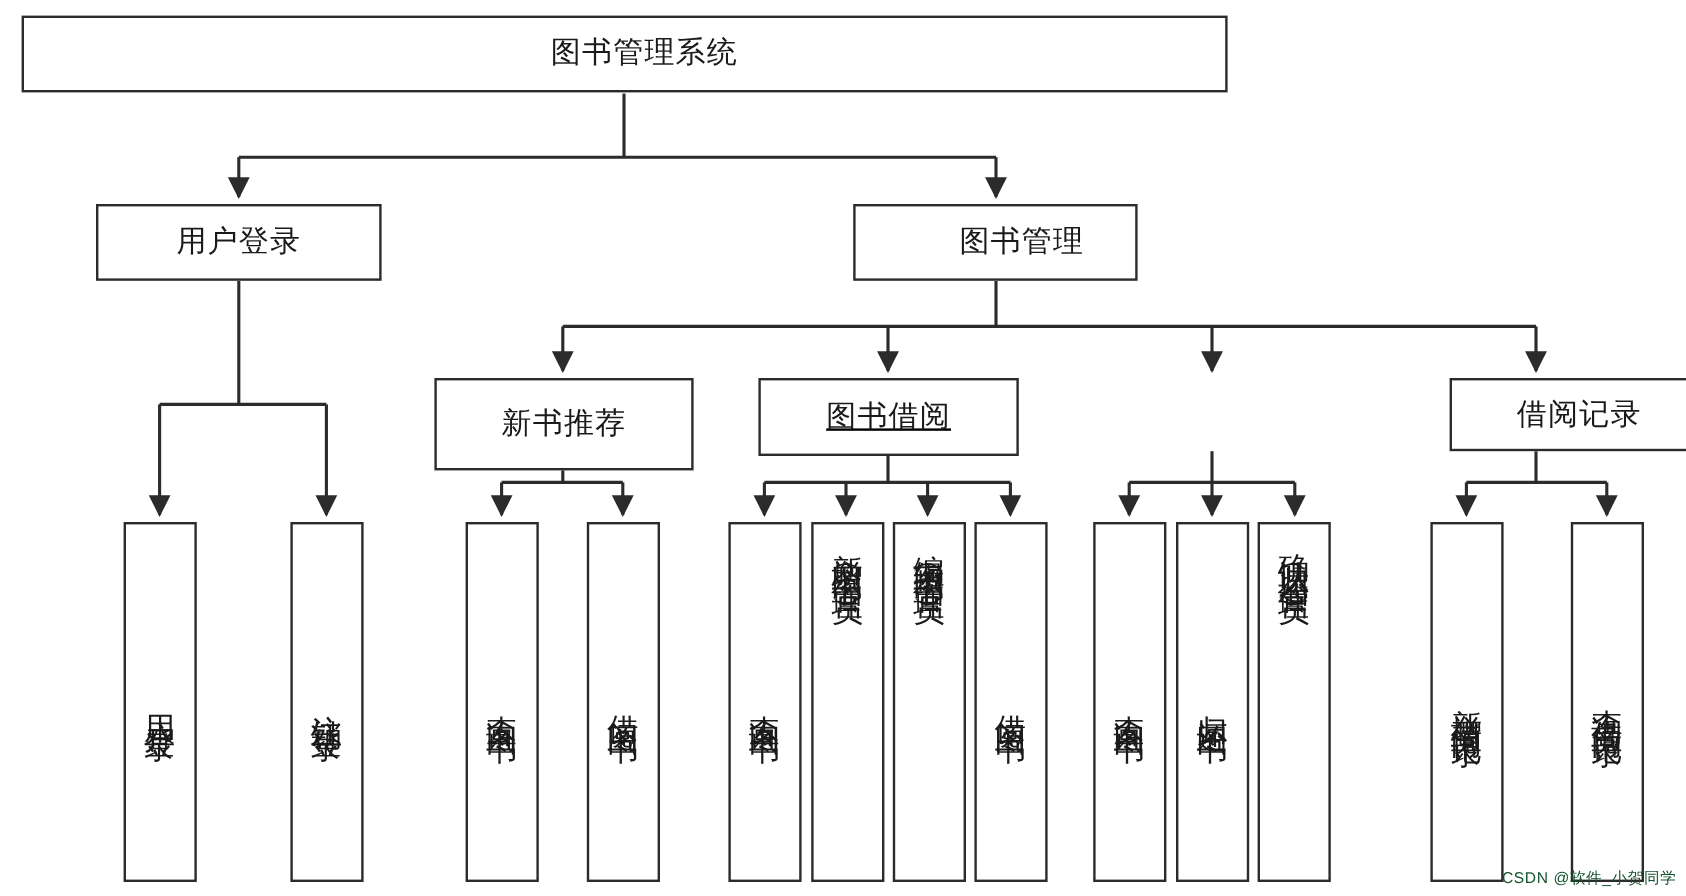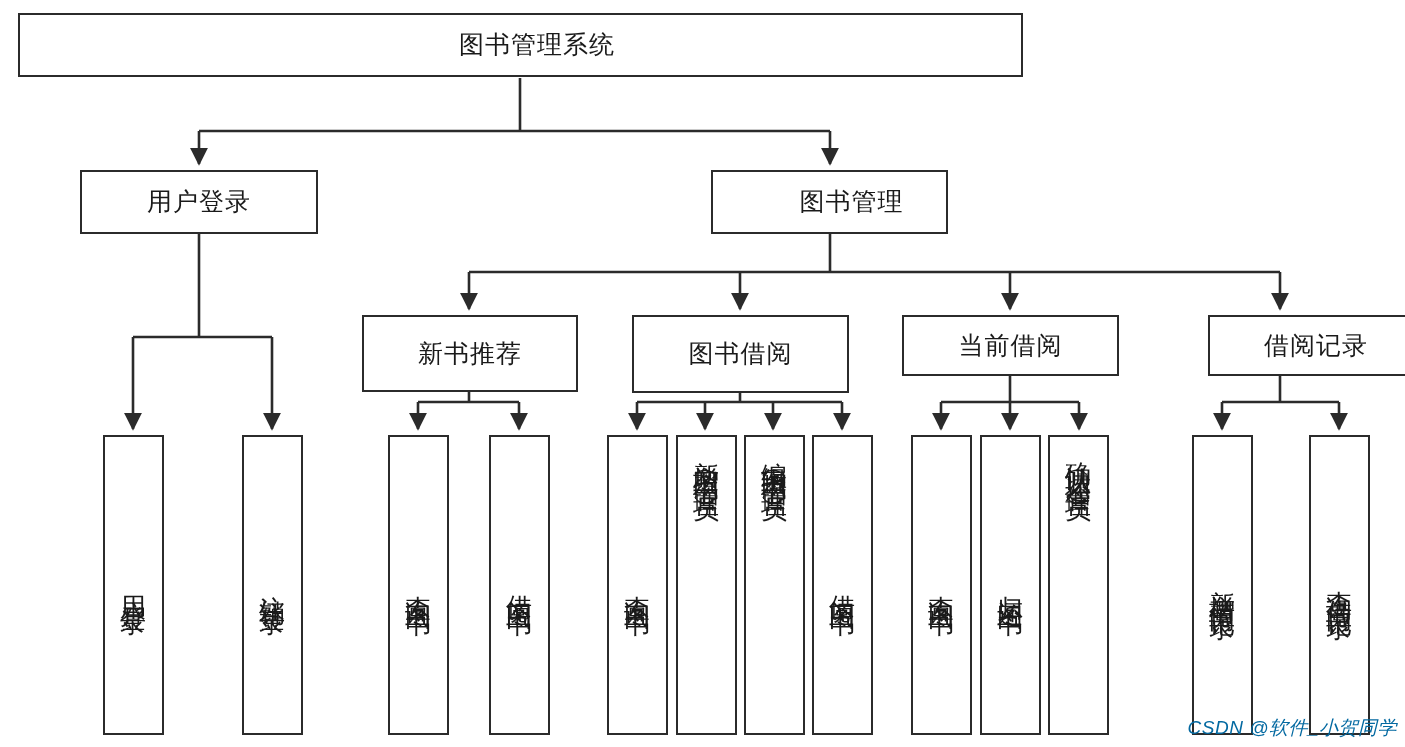--- a/index.html
+++ b/index.html
@@ -56,26 +56,25 @@
     display: block;
   }
   .node-v.align-top {
     align-items: flex-start;
     padding-top: 4px;
   }
   .watermark {
     position: absolute;
     right: 8px;
     bottom: 6px;
-    font-size: 19px;
-    color: #0369a1;
+    font-size: 13px;
+    color: #14532d;
     letter-spacing: 0.5px;
     z-index: 20;
     white-space: nowrap;
-    font-style: italic;
   }
 </style>
 </head>
 <body>
 
 <div id="canvas">
 
   <svg id="wires" viewBox="0 0 1405 747">
     <defs>
       <marker id="arrow" viewBox="0 0 10 10" refX="9" refY="5" markerWidth="7" markerHeight="7" orient="auto-start-reverse">
@@ -135,27 +134,24 @@
   </div>
 
   <div class="node node-h" style="left:711px; top:170px; width:237px; height:64px;padding-left:44px;">
     <span class="label">图书管理</span>
   </div>
 
   <div class="node node-h" style="left:362px; top:315px; width:216px; height:77px;">
     <span class="label">新书推荐</span>
   </div>
 
-  <div class="node node-h" style="left:632px; top:315px; width:217px; height:78px;">
+  <div class="node node-h" style="left:632px; top:315px; width:217px; height:65px;text-decoration:underline;">
     <span class="label">图书借阅</span>
   </div>
 
-  <div class="node node-h" style="left:902px; top:315px; width:217px; height:61px;">
-    <span class="label">当前借阅</span>
-  </div>
 
   <div class="node node-h" style="left:1172px; top:315px; width:216px; height:61px;margin-left:36px;">
     <span class="label">借阅记录</span>
   </div>
 
   <div class="node node-v" style="left:103px; top:435px; width:61px; height:300px;">
     <span class="label">用户登录</span>
   </div>
 
   <div class="node node-v" style="left:242px; top:435px; width:61px; height:300px;">

